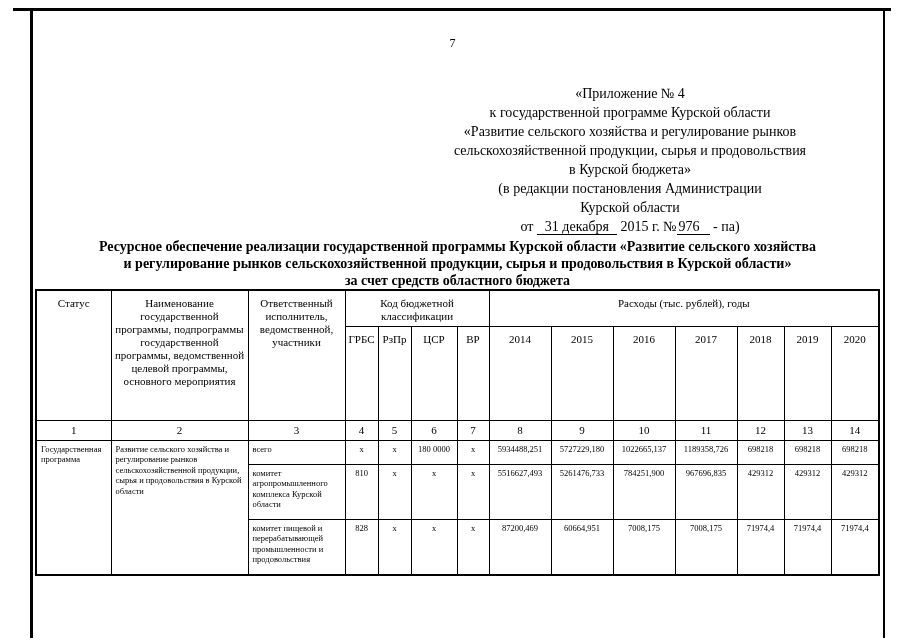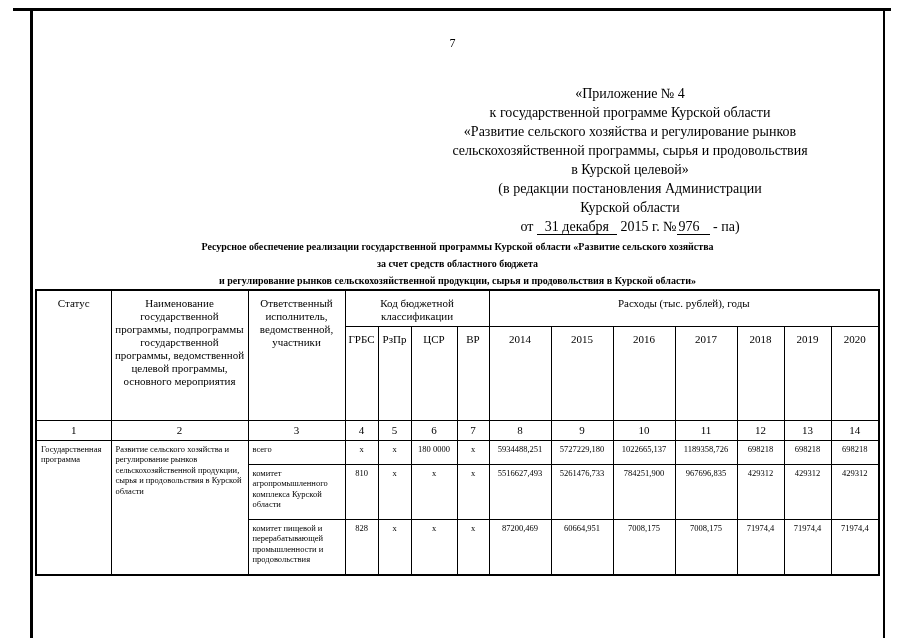--- a/index.html
+++ b/index.html
@@ -16,21 +16,21 @@
   .page-number{position:absolute;top:36px;left:0;width:905px;text-align:center;font-size:12px;}
   .appendix{
     position:absolute;top:84px;left:375px;width:510px;
     text-align:center;font-weight:normal;font-size:14px;line-height:19px;
   }
   .date-line{white-space:nowrap;}
   .ul{border-bottom:1px solid #000;padding:0 8px;}
   .ul-num{border-bottom:1px solid #000;padding:0 10px 0 2px;}
   .doc-title{
     position:absolute;top:238px;left:35px;width:845px;
-    text-align:center;font-weight:bold;font-size:10px;line-height:17px;
+    text-align:center;font-weight:bold;font-size:14px;line-height:17px;
   }
   table.budget{
     position:absolute;top:289px;left:35px;width:845px;
     border-collapse:collapse;table-layout:fixed;
     font-size:11px;
   }
   table.budget th,table.budget td{
     border:1px solid #000;vertical-align:top;overflow:hidden;
   }
   table.budget{border:2px solid #000;}
@@ -51,36 +51,36 @@
 <div class="scan-line" id="line-top"></div>
 <div class="scan-line" id="line-left"></div>
 <div class="scan-line" id="line-right"></div>
 
 <div class="page-number">7</div>
 
 <div class="appendix">
   <div>«Приложение № 4</div>
   <div>к государственной программе Курской области</div>
   <div>«Развитие сельского хозяйства и регулирование рынков</div>
-  <div>сельскохозяйственной программы, сырья и продовольствия</div>
-  <div>в Курской целевой»</div>
+  <div>сельскохозяйственной продукции, сырья и продовольствия</div>
+  <div>в Курской бюджета»</div>
   <div>(в редакции постановления Администрации</div>
   <div>Курской области</div>
   <div class="date-line">
     <span>от</span>
     <span class="ul">31   декабря</span>
     <span>2015 г. №</span><span class="ul-num">976</span>
     <span>- па)</span>
   </div>
 </div>
 
 <div class="doc-title">
   <div>Ресурсное обеспечение реализации государственной программы Курской области «Развитие сельского хозяйства</div>
+  <div>и регулирование рынков сельскохозяйственной продукции, сырья и продовольствия в Курской области»</div>
   <div>за счет средств областного бюджета</div>
-  <div>и регулирование рынков сельскохозяйственной продукции, сырья и продовольствия в Курской области»</div>
 </div>
 
 <table class="budget">
   <colgroup>
     <col style="width:75px">
       <col style="width:137px">
       <col style="width:97px">
     <col style="width:33px">
       <col style="width:33px">
       <col style="width:46px">

